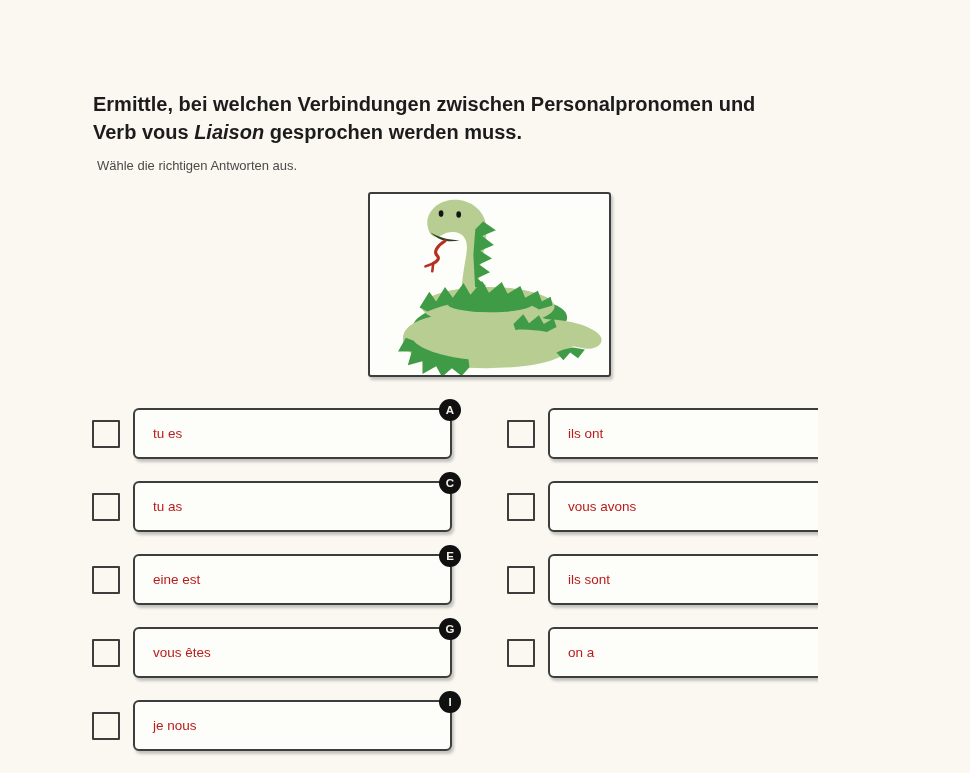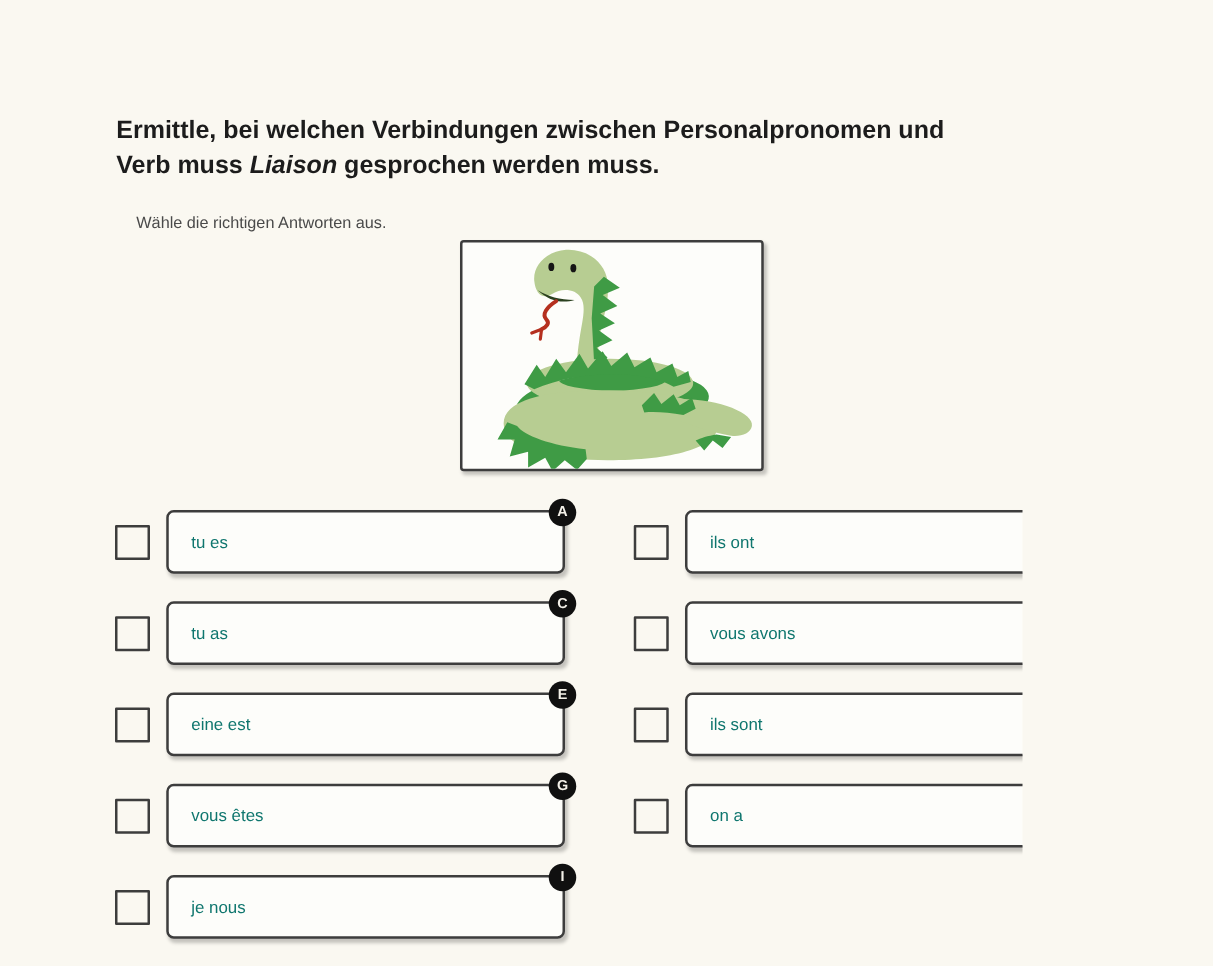--- a/index.html
+++ b/index.html
@@ -24,21 +24,21 @@
     line-height: 28px;
     font-weight: 700;
     color: #1c1c1c;
     letter-spacing: 0;
   }
   .title em { }
   .instruction {
     position: absolute;
     left: 93px;
     top: 154px;
-    margin: 16px;
+    margin: 4px;
     font-size: 13px;
     color: #4a4a4a;
     text-align: center;
   }
   .image-card {
     position: absolute;
     left: 368px;
     top: 192px;
     width: 243px;
     height: 185px;
@@ -85,21 +85,21 @@
     border: 2px solid #3d3d3d;
     border-radius: 6px;
     box-shadow: 2px 3px 3px rgba(0,0,0,0.22);
     display: flex;
     align-items: center;
     padding-left: 18px;
     cursor: pointer;
   }
   .answer-label {
     font-size: 13.5px;
-    color: #0f766e;
+    color: #b91c1c;
   }
   .badge {
     position: absolute;
     top: -11px;
     right: -11px;
     width: 22px;
     height: 22px;
     border-radius: 50%;
     background: #101010;
     color: #f4f1e9;
@@ -108,21 +108,21 @@
     display: flex;
     align-items: center;
     justify-content: center;
   }
 </style>
 </head>
 <body>
 
 <div class="stage">
 
-  <h1 class="title"><span>Ermittle, bei welchen Verbindungen zwischen Personalpronomen und</span><br><span>Verb muss </span><em>Liaison</em><span> gesprochen werden muss.</span></h1>
+  <h1 class="title"><span>Ermittle, bei welchen Verbindungen zwischen Personalpronomen und</span><br><span>Verb vous </span><em>Liaison</em><span> gesprochen werden muss.</span></h1>
 
   <p class="instruction">Wähle die richtigen Antworten aus.</p>
 
   <div class="image-card">
     <svg viewBox="0 0 243 185" width="239" height="181" aria-hidden="true">
 
       <path fill="#b7cd92" d="M84 6 C 101 5 116 16 118 32 C 120 50 113 64 111 80 C 109 94 111 104 118 114 L 96 122 C 91 107 93 93 95 79 C 97 65 101 52 96 45 C 92 38 80 37 73 42 C 65 47 59 42 58 31 C 57 18 69 7 84 6 Z"></path>
 
       <path fill="#3f9b45" d="M 115 28 L 128 37 L 114 43 L 126 52 L 112 58 L 124 66 L 111 72 L 122 80 L 109 86 L 118 94 L 107 99 L 105 62 L 107 36 Z"></path>
 

